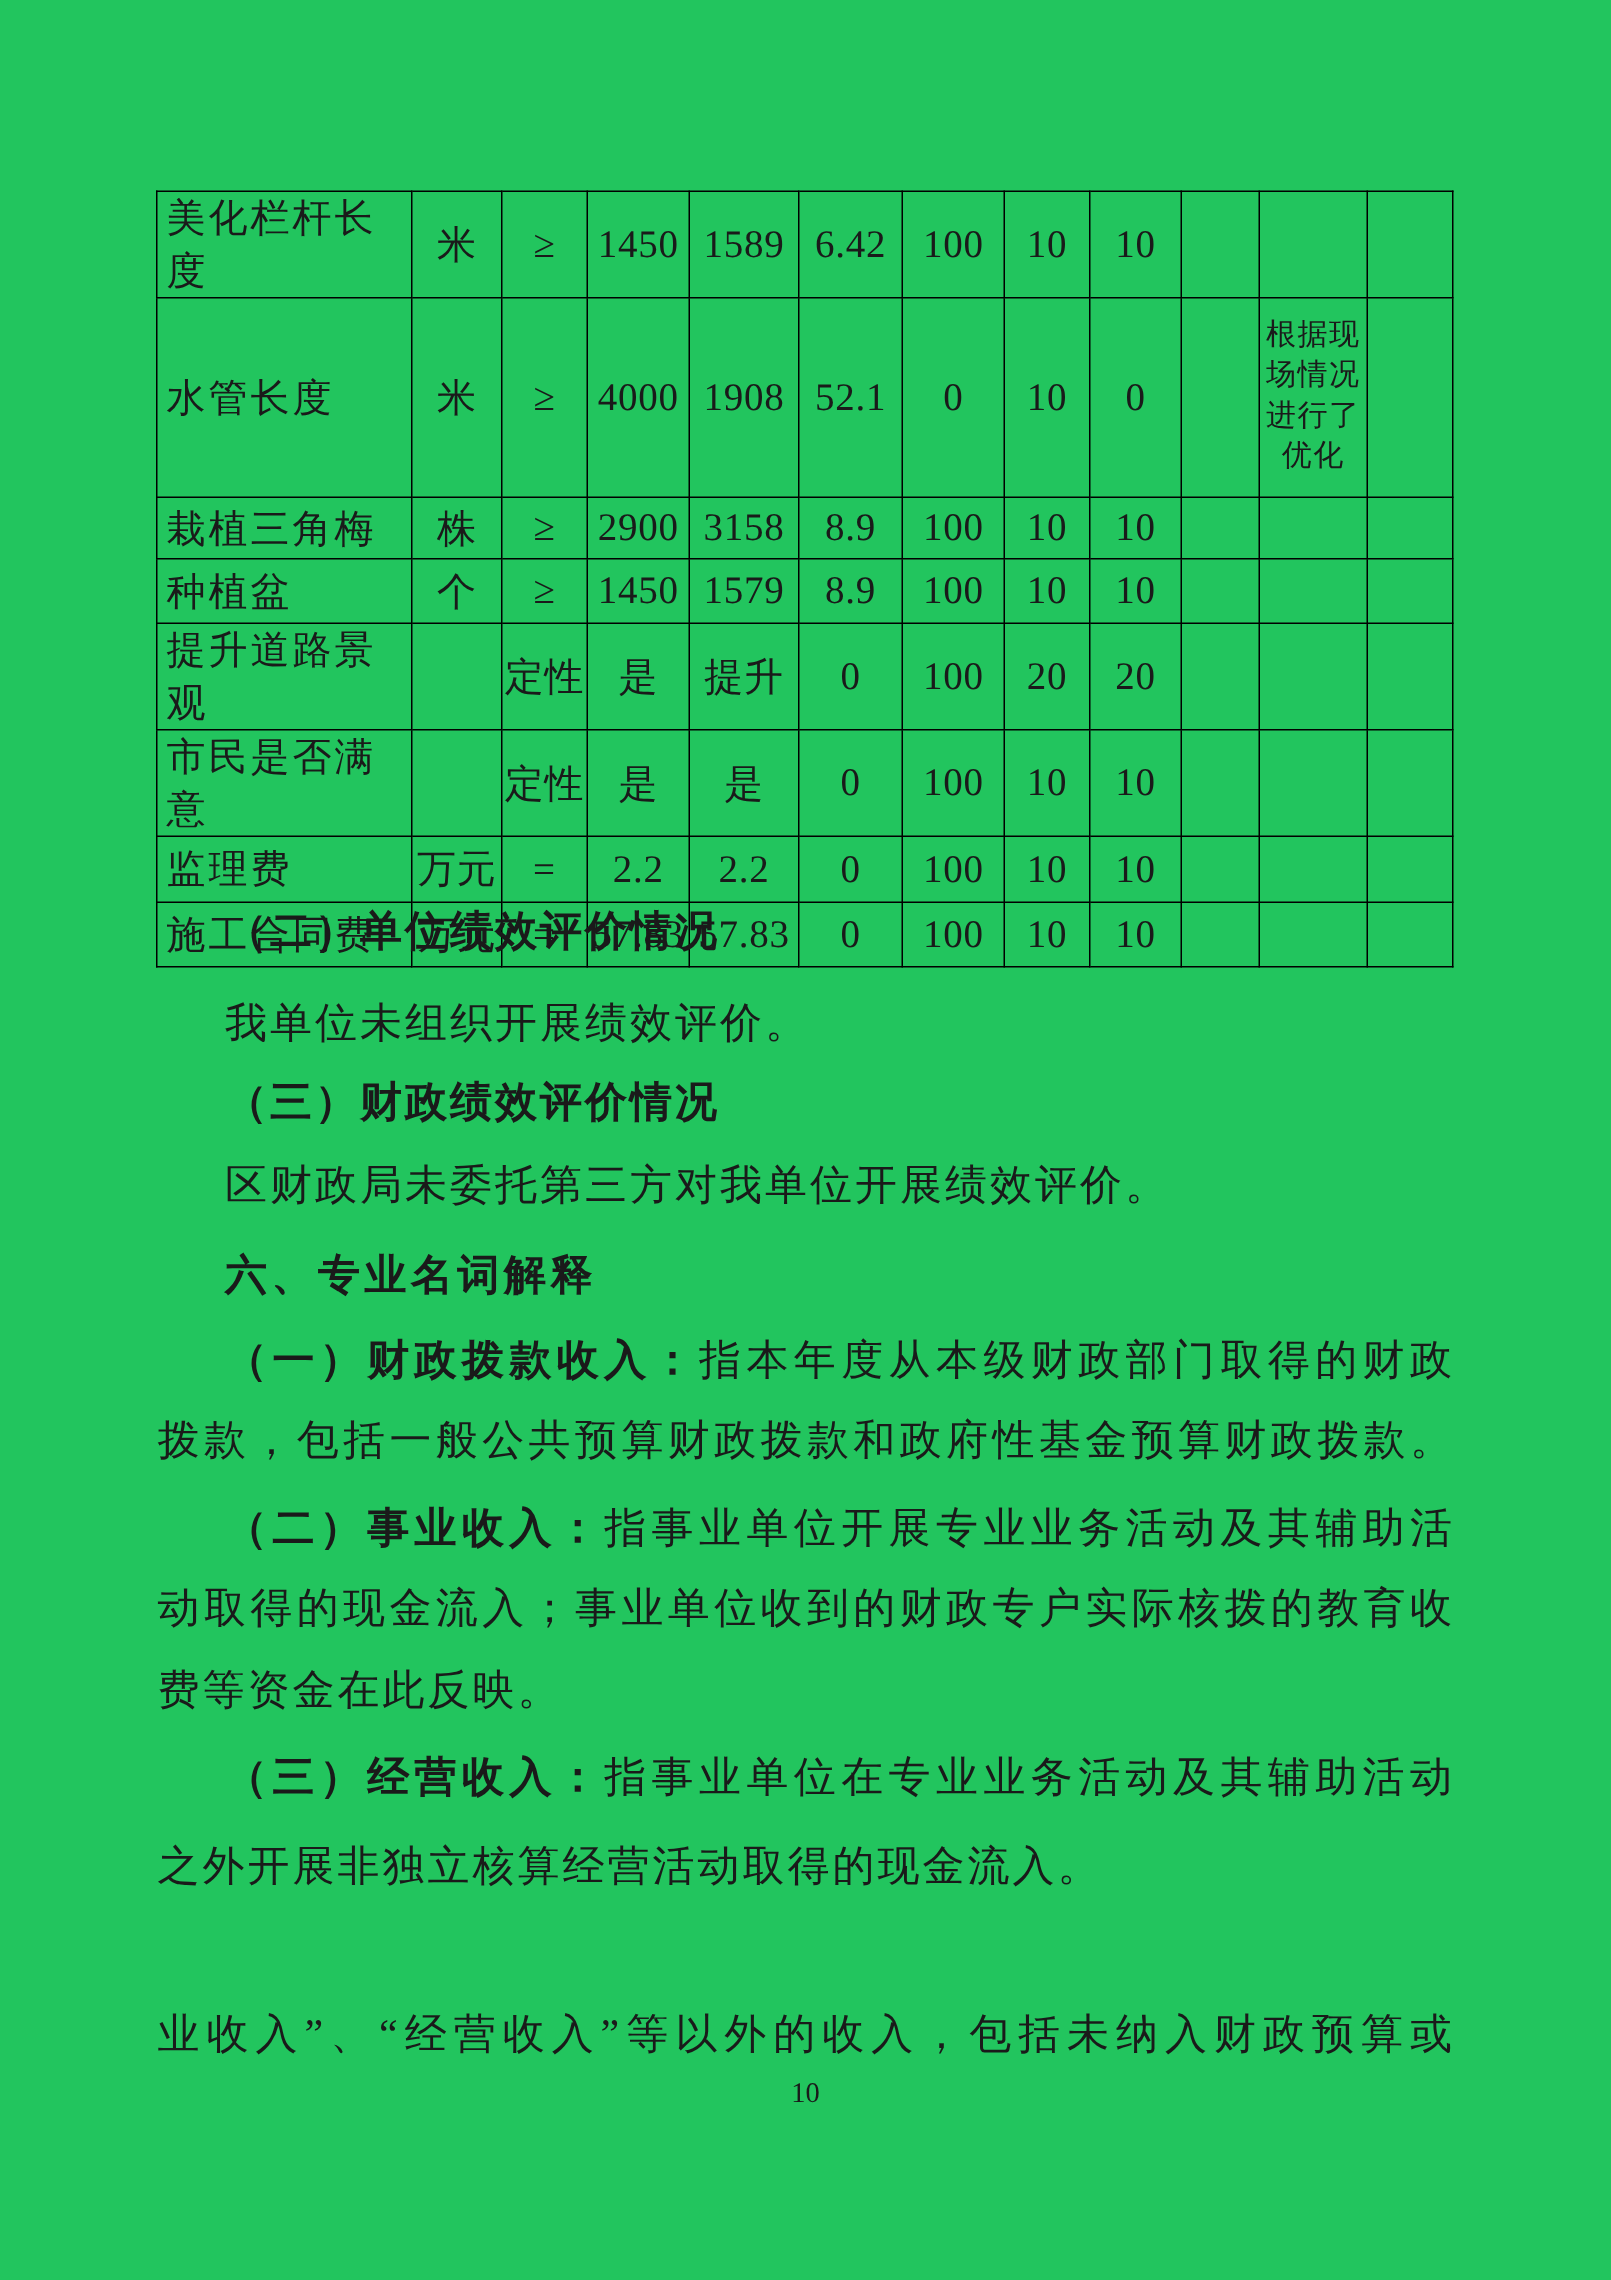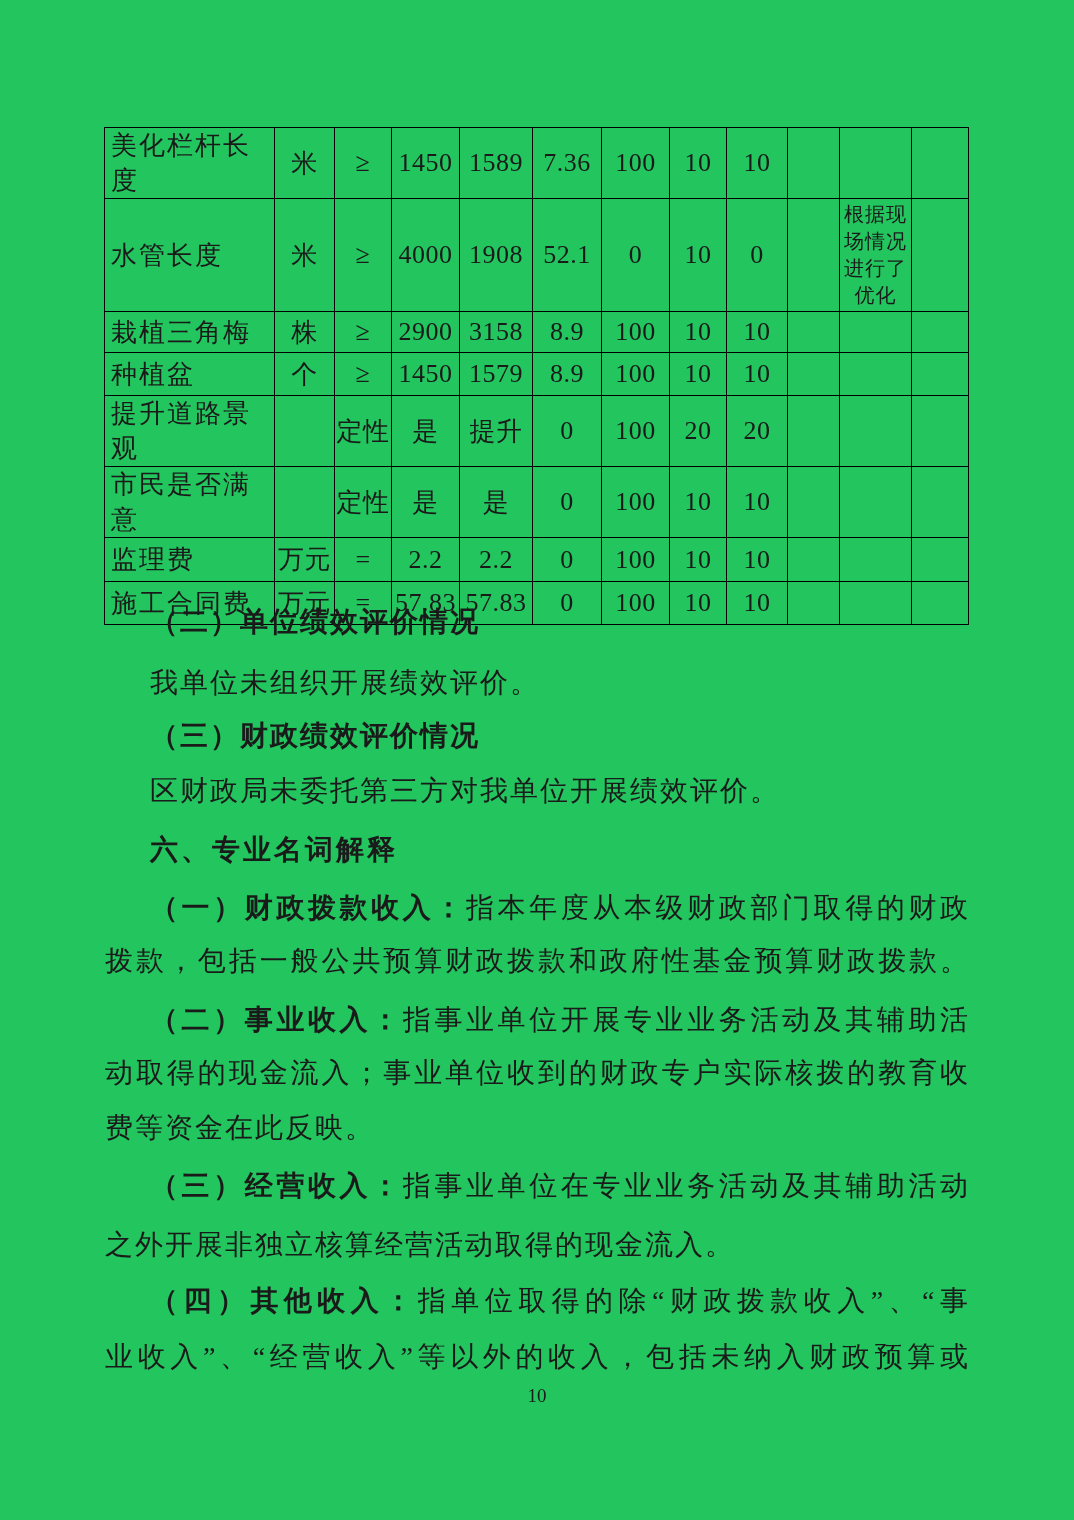--- a/index.html
+++ b/index.html
@@ -39,22 +39,23 @@
   }
   .perf-table td.name {
     text-align: left;
     padding-left: 6px;
     letter-spacing: 2px;
   }
   .perf-table td.reason {
     font-size: 20px;
     letter-spacing: 1px;
     line-height: 1.35;
-    padding: 2px 3px;
+    padding: 12px 3px;
     text-align: center;
+    font-family: Liberation Mono, monospace;
   }
   .perf-table tr:nth-child(1) { height: 46px; }
   .perf-table tr:nth-child(2) { height: 112px; }
   .perf-table tr:nth-child(3) { height: 41px; }
   .perf-table tr:nth-child(4) { height: 43px; margin-top: 36px; }
   .perf-table tr:nth-child(5) { height: 47px; }
   .perf-table tr:nth-child(6) { height: 44px; }
   .perf-table tr:nth-child(7) { height: 44px; }
   .perf-table tr:nth-child(8) { height: 43px; margin-top: 20px; }
   
@@ -120,21 +121,21 @@
         <col style="width:72px">
         <col style="width:57px">
     </colgroup>
     <tbody>
         <tr>
           <td class="name">美化栏杆长度</td>
           <td>米</td>
           <td>≥</td>
           <td>1450</td>
           <td>1589</td>
-          <td>7.36</td>
+          <td>6.42</td>
           <td>100</td>
           <td>10</td>
           <td>10</td>
           <td></td>
           <td class="reason"></td>
           <td></td>
         </tr>
         <tr>
           <td class="name">水管长度</td>
           <td>米</td>
@@ -251,20 +252,17 @@
   <div class="line indent full" style="top:980px">
     <span class="b">（二）事业收入：</span><span>指事业单位开展专业业务活动及其辅助活</span>
   </div>
   <div class="line" style="top:1088px">费等资金在此反映。</div>
 
   <div class="line indent full" style="top:1146px">
     <span class="b">（三）经营收入：</span><span>指事业单位在专业业务活动及其辅助活动</span>
   </div>
   <div class="line" style="top:1205px">之外开展非独立核算经营活动取得的现金流入。</div>
 
-  <div class="line indent full" style="top:1261px">
-    <span class="b">（四）其他收入：</span><span>指单位取得的除“财政拨款收入”、“事</span>
-  </div>
   <div class="line full" style="top:1317px">业收入”、“经营收入”等以外的收入，包括未纳入财政预算或</div>
 
   <div class="pagenum">10</div>
 
 </div>
 
 </body></html>

